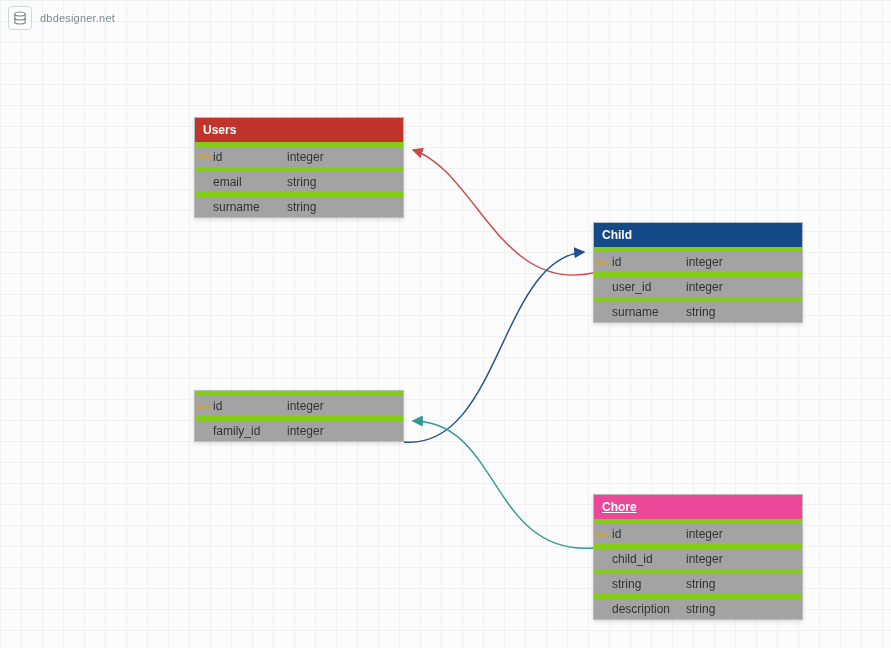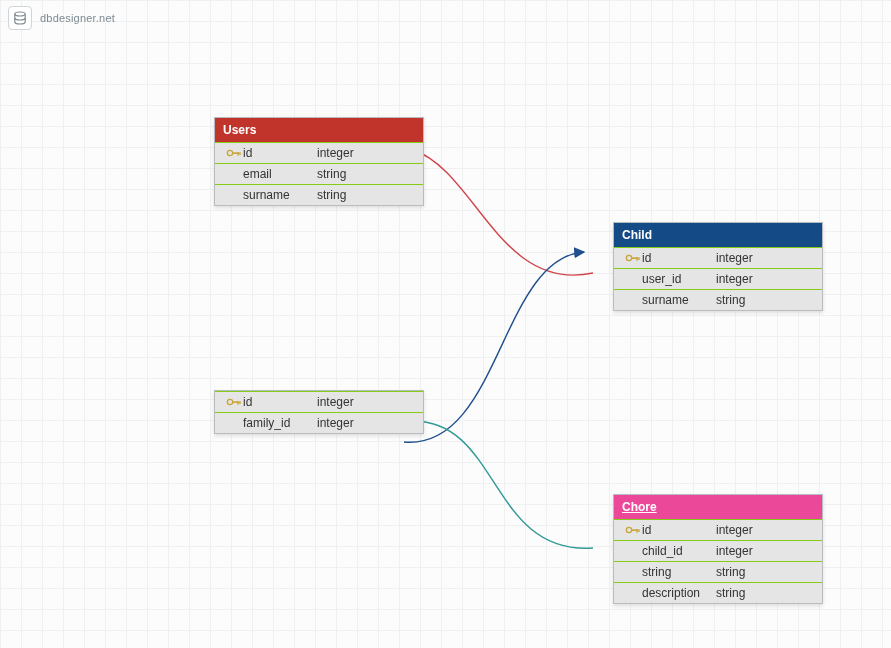--- a/index.html
+++ b/index.html
@@ -41,35 +41,34 @@
   background: #fff;
 }
 .canvas { position: absolute; inset: 0; z-index: 2; }
 .table-box {
   position: absolute;
   width: 210px;
   background: #fff;
   border: 1px solid #b9bcbf;
   box-shadow: 0 2px 4px rgba(0,0,0,.12);
   font-size: 12px;
-  margin-left: 20px;
 }
 .table-title {
   color: #fff;
   font-weight: bold;
   padding: 5px 8px;
   font-size: 12px;
 }
 .table-row {
   display: flex;
   align-items: center;
-  border-top: 1px solid #84cc16;
-  padding: 3px 10px;
+  border-top: 5px solid #84cc16;
+  padding: 3px 0;
   min-height: 21px;
-  background: #e5e5e5;
+  background: #a3a3a3;
 }
 .table-row:nth-child(even){}
 .col-icon { width: 18px; display: flex; align-items: center; justify-content: center; }
 .col-name { flex: 0 0 74px; color: #333; }
 .col-type { flex: 1; color: #333; }
 .key-svg { width: 16px; height: 14px; }
 svg.conn-layer {
   position: absolute; inset: 0; z-index: 1;
   width: 891px; height: 648px;
   pointer-events: none;

